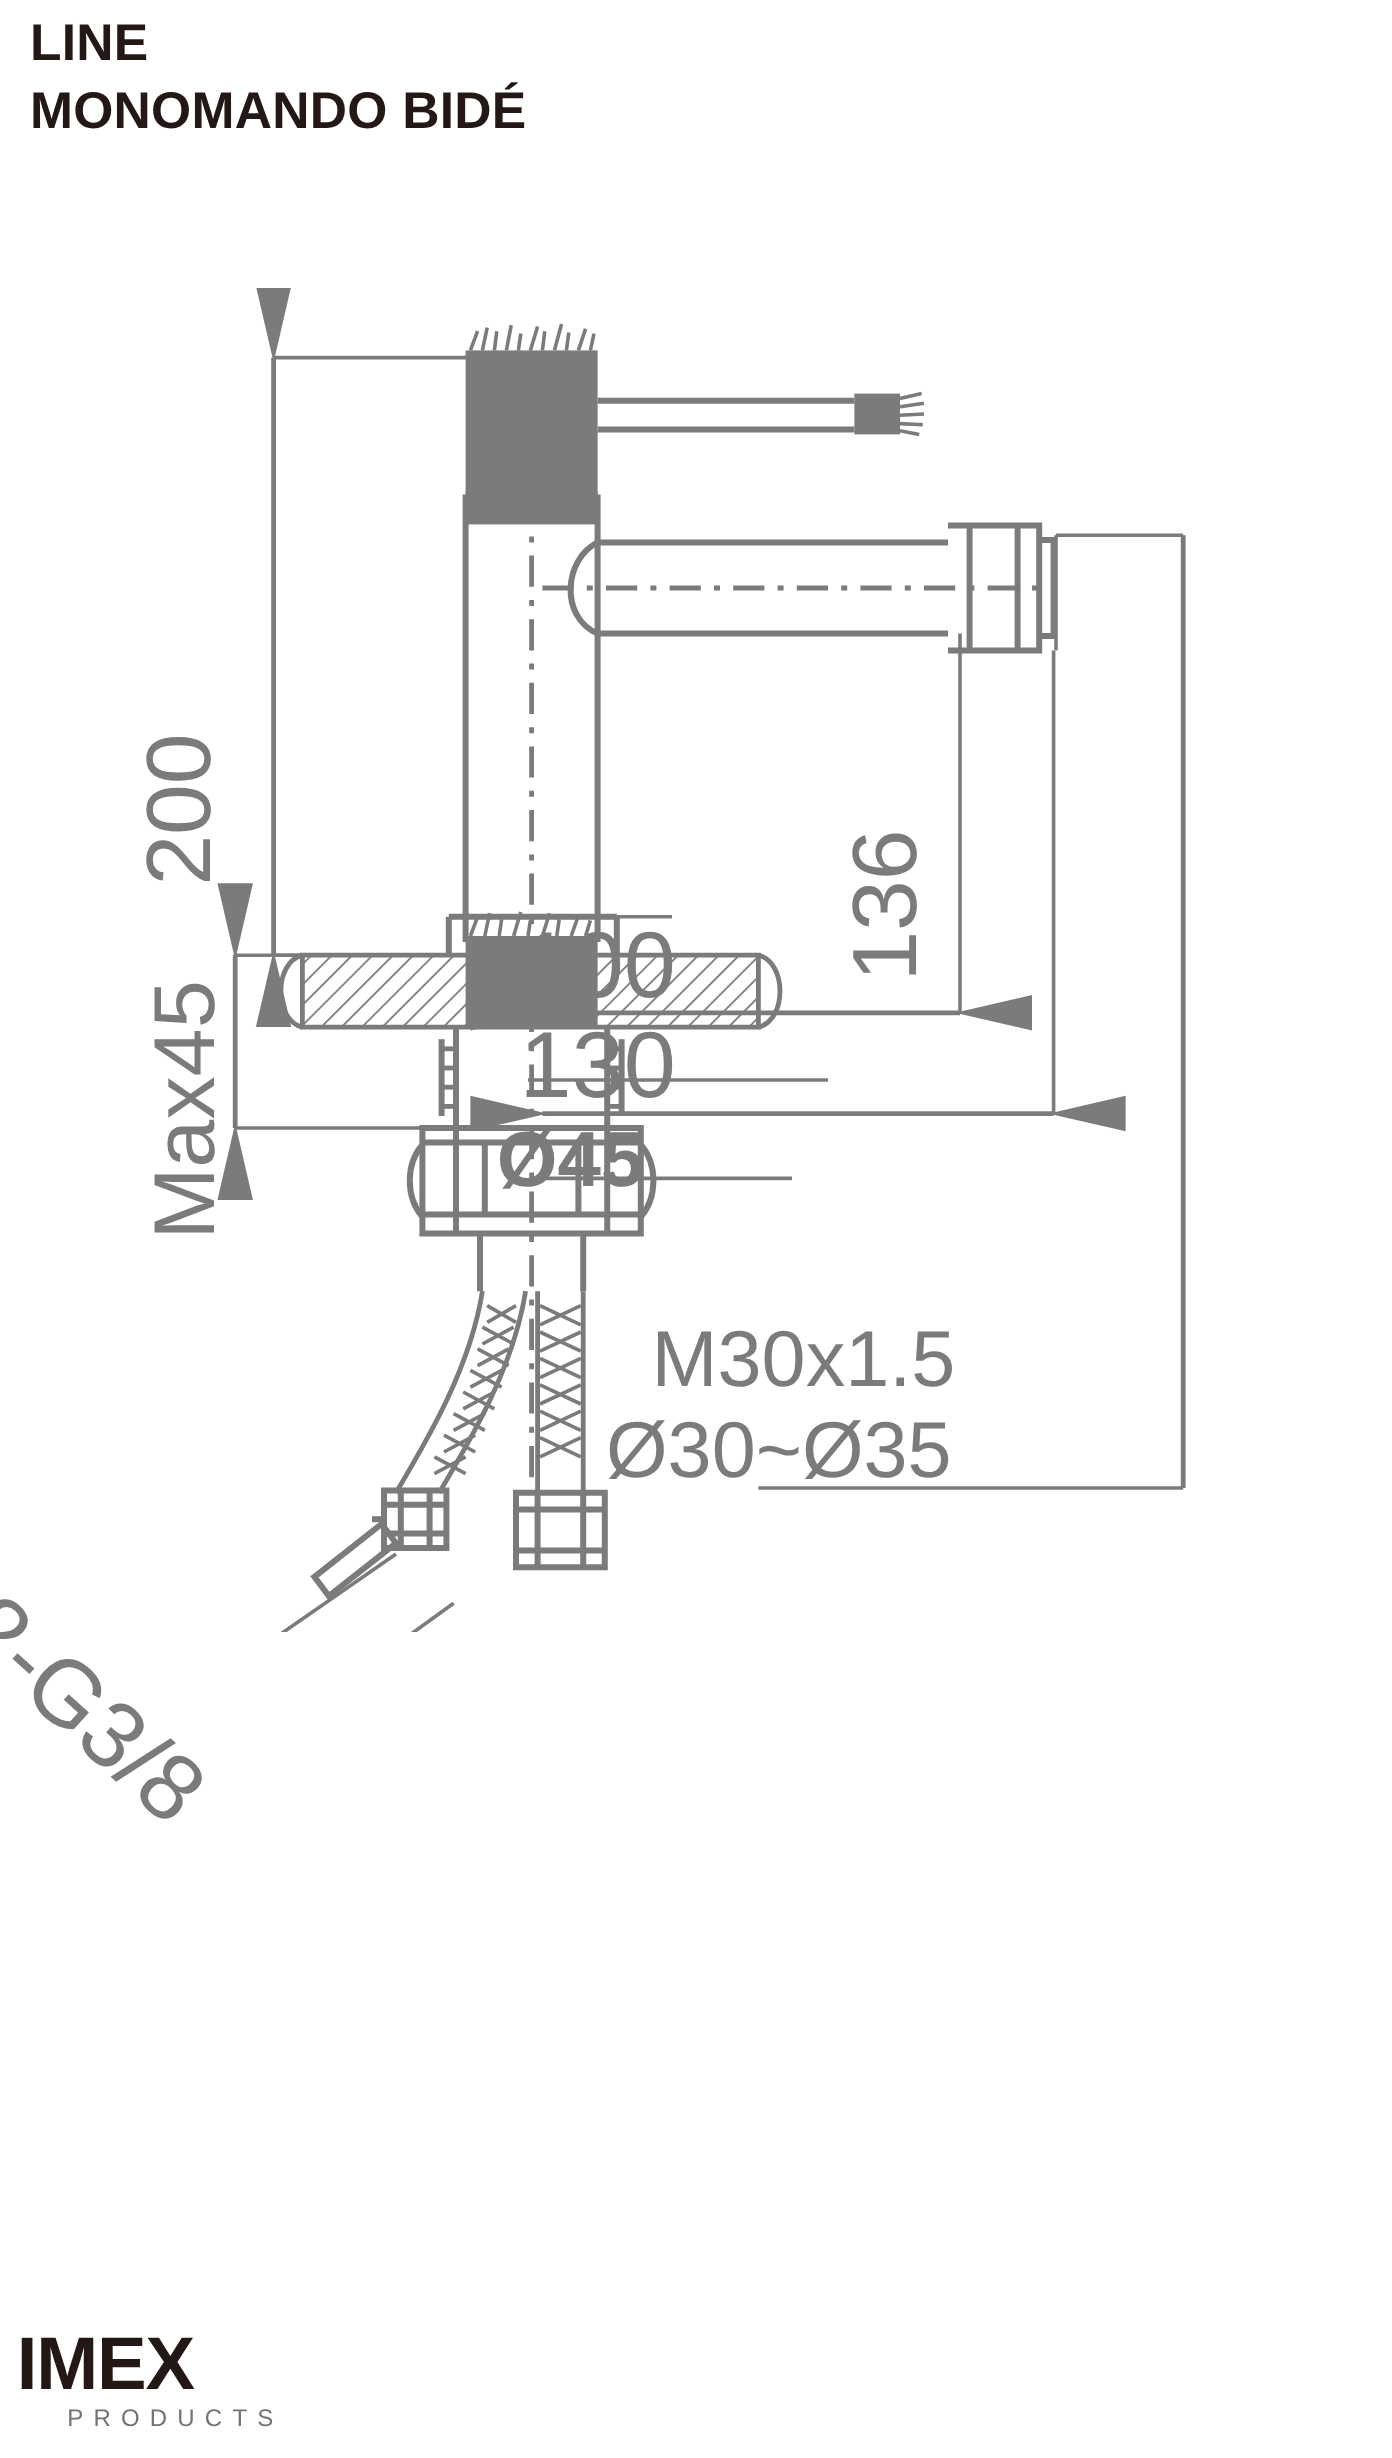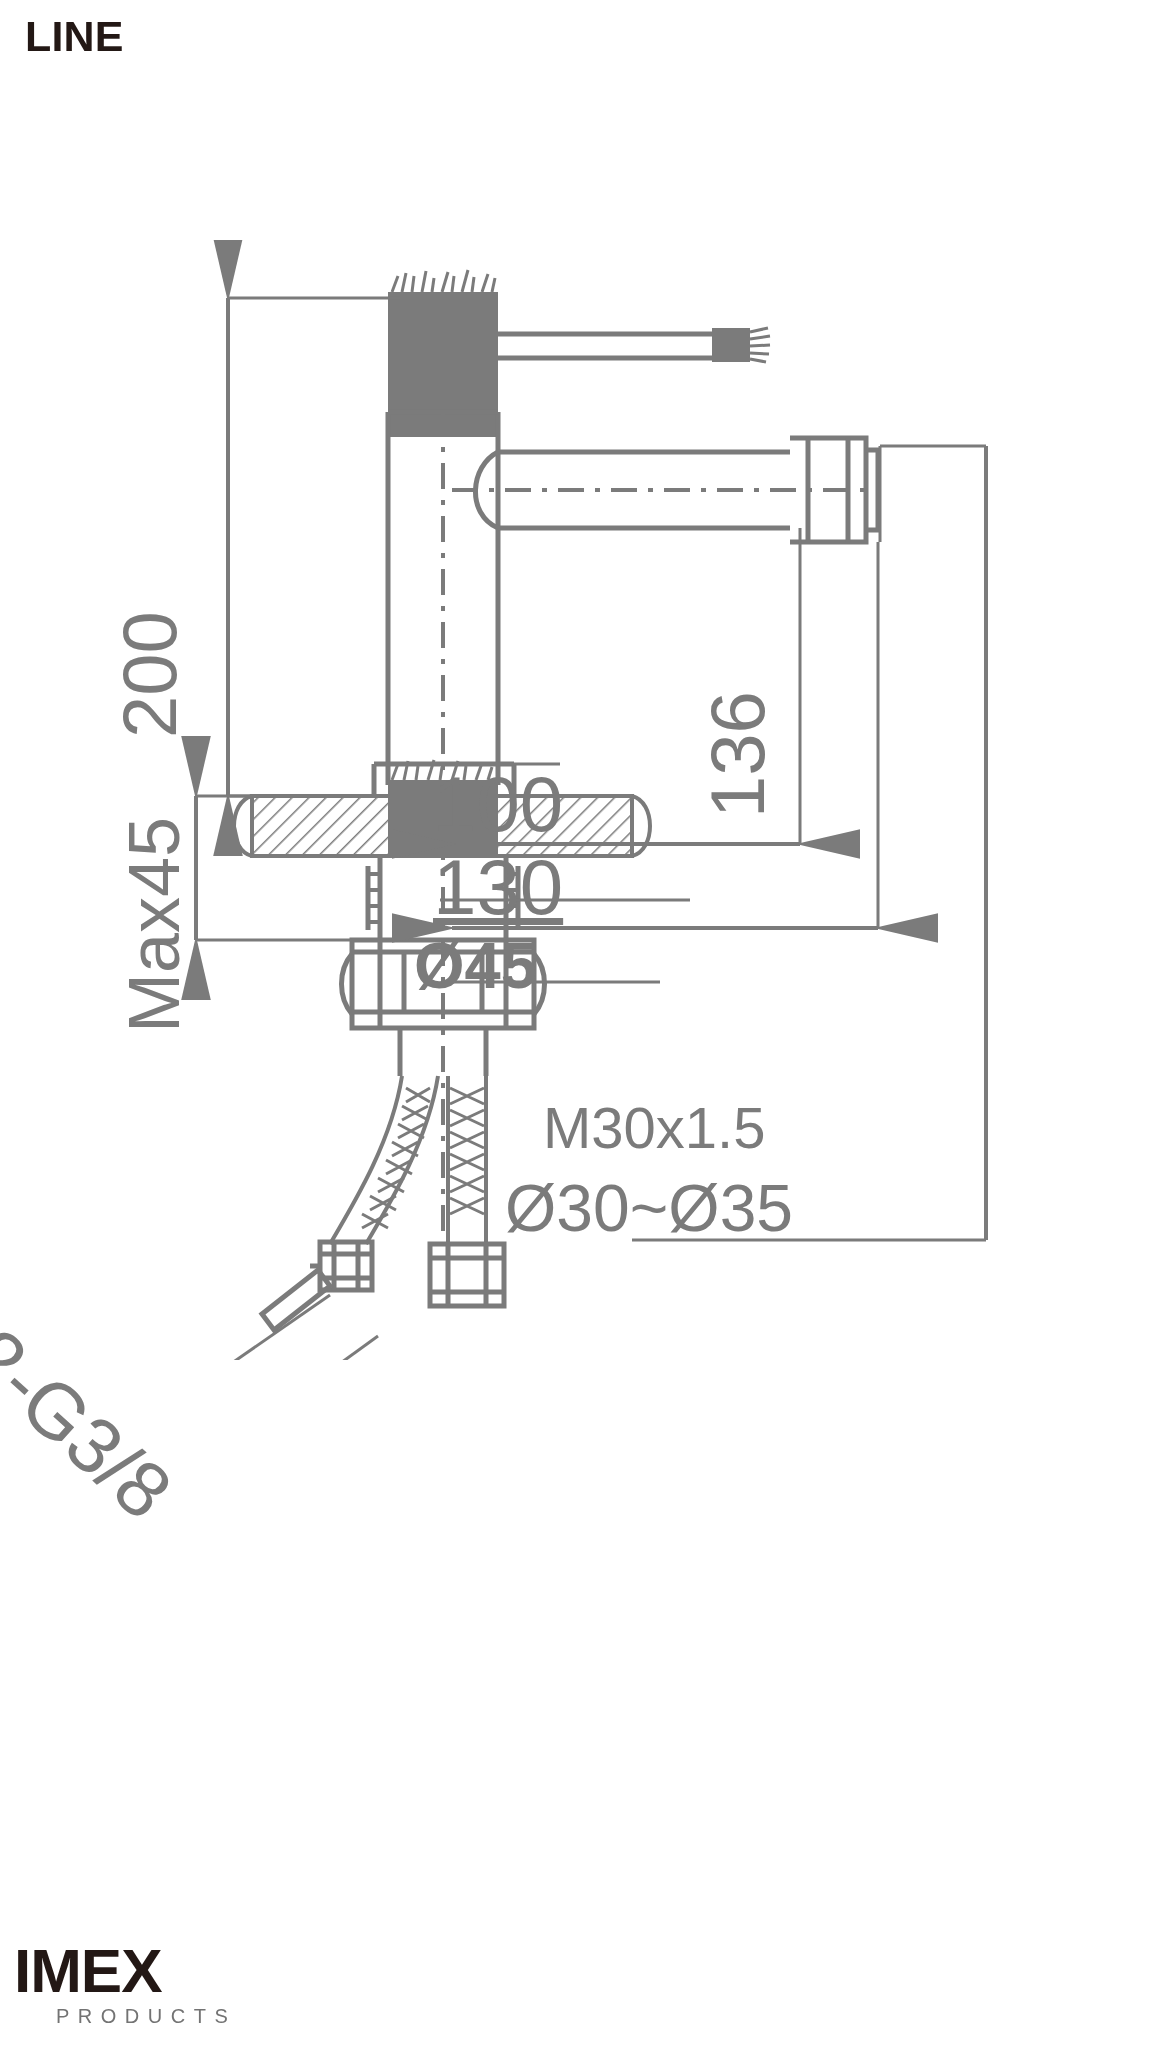--- a/index.html
+++ b/index.html
@@ -70,39 +70,38 @@
   }
   .dim-100 {
     left: 433px;
     top: 525px;
     font-size: 78px;
   }
   .dim-130 {
     left: 433px;
     top: 608px;
     font-size: 78px;
-    text-decoration: underline;
   }
   .dim-d45 {
     left: 414px;
     top: 693px;
     font-size: 65px;
     font-weight: bold;
   }
   .dim-max45 {
     left: 118px;
     top: 793px;
     font-size: 72px;
     transform: rotate(-90deg);
     transform-origin: left top;
   }
   .dim-m30 {
     left: 543px;
     top: 859px;
-    font-size: 58px;
+    font-size: 66px;
     text-align: right;
   }
   .dim-d30d35 {
     left: 505px;
     top: 935px;
     font-size: 66px;
   }
   .dim-g38 {
     left: 8px;
     top: 1075px;
@@ -133,20 +132,21 @@
     color: #737373;
     letter-spacing: 8.5px;
     padding-left: 42px;
   }
 </style>
 </head>
 <body>
 
 <div id="header">
   <div class="title-line">LINE</div>
+  <div class="title-line">MONOMANDO BIDÉ</div>
 </div>
 
 <div id="drawing">
 
   <svg width="1160" height="1120" viewBox="0 0 1160 1120" xmlns="http://www.w3.org/2000/svg">
     <defs>
       <pattern id="hatch" patternUnits="userSpaceOnUse" width="12" height="12" patternTransform="rotate(45)">
         <line x1="0" y1="0" x2="0" y2="12" stroke="#7b7b7b" stroke-width="3"></line>
       </pattern>
       <marker id="arrL" markerWidth="16" markerHeight="9" refX="15" refY="4.5" orient="auto">

